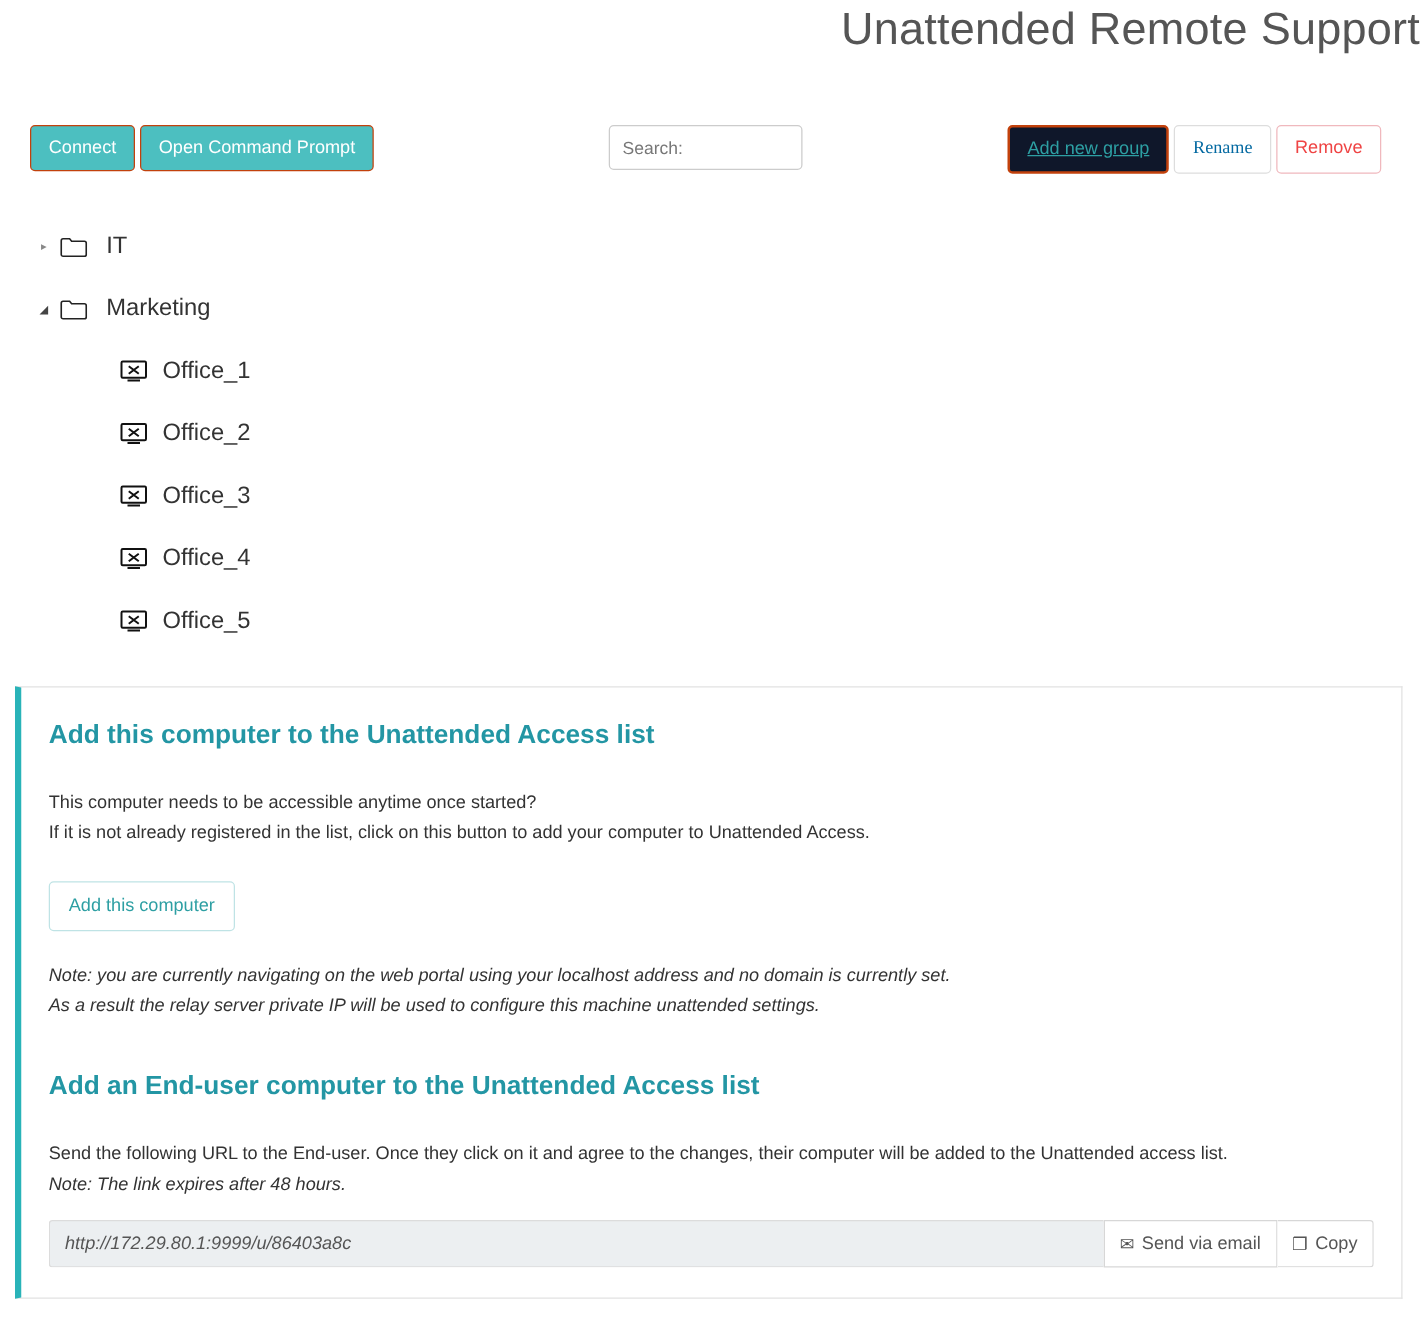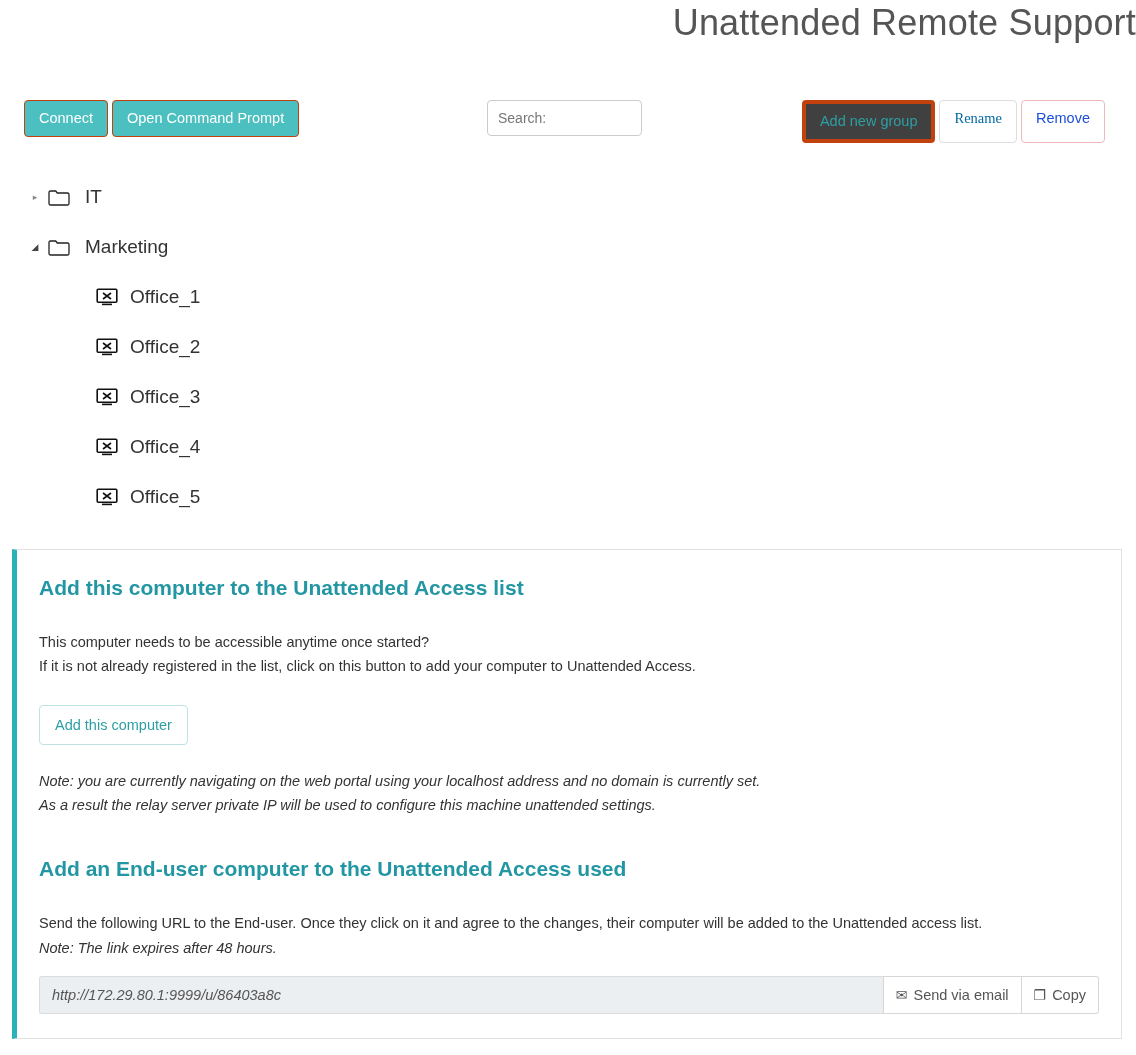--- a/index.html
+++ b/index.html
@@ -43,35 +43,36 @@
     display: inline-block;
     line-height: 1.2;
     white-space: nowrap;
   }
   .btn-solid {
     background: #4cbfc0;
     border: 1px solid #c2410c;
     color: #ffffff;
   }
   .btn-outline-teal {
-    background: #404040;
-    border: 4px solid #c2410c;
+    background: #0f172a;
+    border: 2px solid #c2410c;
     color: #2d9fa3;
+    text-decoration: underline;
   }
   .btn-outline-grey {
     background: #ffffff;
     border: 1px solid #dddddd;
     color: #0369a1;
     cursor: default;
     font-family: Liberation Serif, serif;
   }
   .btn-outline-red {
     background: #ffffff;
     border: 1px solid #f0b8bd;
-    color: #1d4ed8;
+    color: #ef4444;
   }
   .toolbar-left {
     position: absolute;
     left: 24px;
     top: 0;
     display: flex;
     gap: 4px;
   }
   .toolbar-center {
     position: absolute;
@@ -321,21 +322,21 @@
   <p class="panel-text">This computer needs to be accessible anytime once started?</p>
   <p class="panel-text">If it is not already registered in the list, click on this button to add your computer to Unattended Access.</p>
 
   <div class="add-computer-wrap">
     <button class="btn-add-computer">Add this computer</button>
   </div>
 
   <p class="panel-note">Note: you are currently navigating on the web portal using your localhost address and no domain is currently set.</p>
   <p class="panel-note">As a result the relay server private IP will be used to configure this machine unattended settings.</p>
 
-  <h2 class="panel-title second">Add an End-user computer to the Unattended Access used</h2>
+  <h2 class="panel-title second">Add an End-user computer to the Unattended Access list</h2>
 
   <p class="panel-text">Send the following URL to the End-user. Once they click on it and agree to the changes, their computer will be added to the Unattended access list.</p>
   <p class="panel-note">Note: The link expires after 48 hours.</p>
 
   <div class="url-row">
     <div class="url-field">http://172.29.80.1:9999/u/86403a8c</div>
     <div class="url-btn">
       <span class="glyph">✉</span>
       <span>Send via email</span>
     </div>

